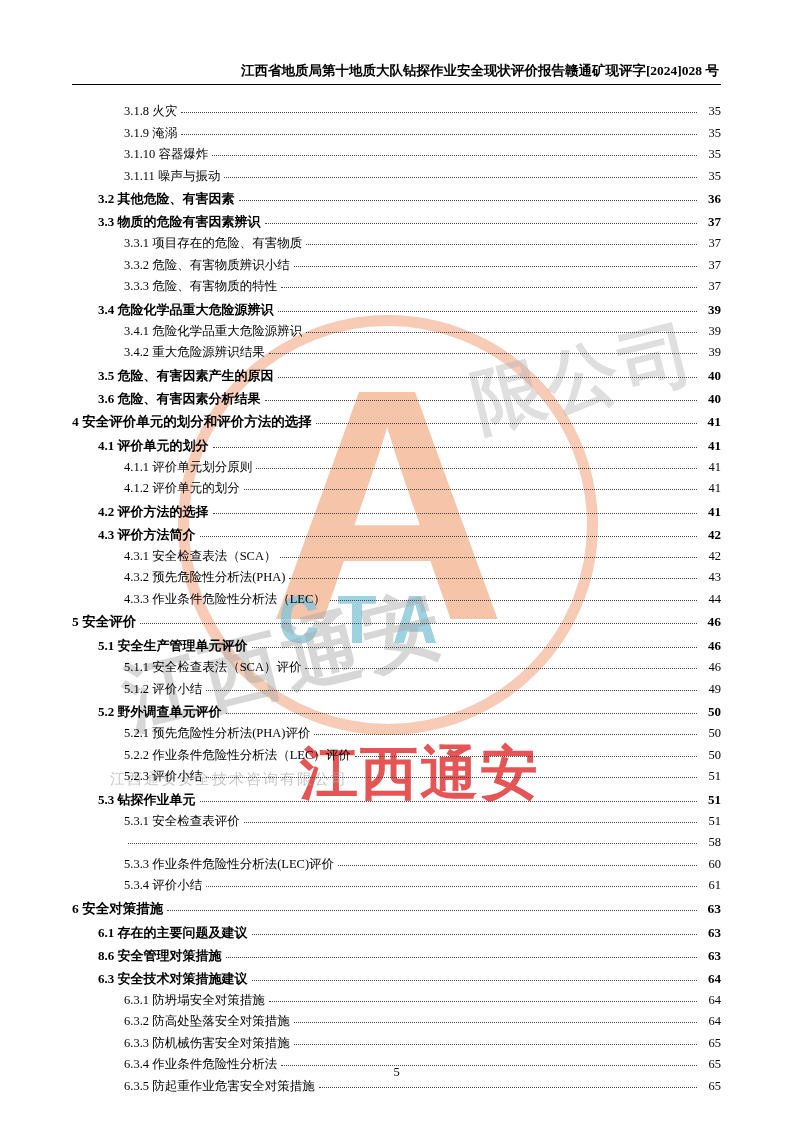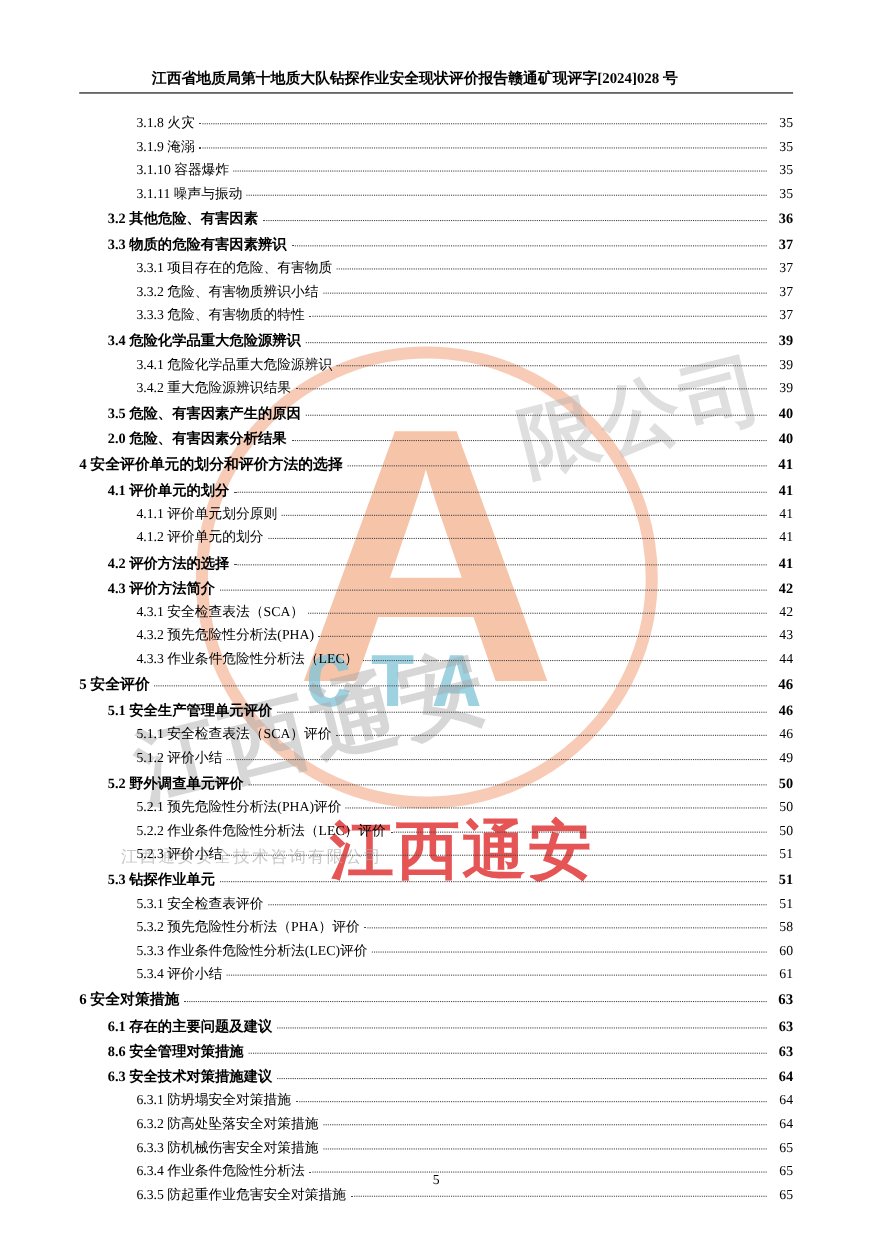--- a/index.html
+++ b/index.html
@@ -111,21 +111,21 @@
     opacity: 0.7;
     letter-spacing: 2px;
     font-family: "Liberation Sans", sans-serif;
   }
 
   
   .header {
     position: relative;
     z-index: 2;
     display: flex;
-    justify-content: flex-start;
+    justify-content: flex-end;
     align-items: flex-end;
     font-size: 13.5px;
     color: #000;
     padding-bottom: 4px;
     font-weight: bold;
     border-bottom: 1.2px solid #000;
   }
   .header-left { padding-left: 66px; }
   .header-right { padding-right: 2px; }
 
@@ -271,21 +271,21 @@
           <span class="toc-label">3.4.2 重大危险源辨识结果</span>
           <span class="toc-dots"></span>
           <span class="toc-page">39</span>
         </div>
         <div class="toc-row lvl2">
           <span class="toc-label">3.5 危险、有害因素产生的原因</span>
           <span class="toc-dots"></span>
           <span class="toc-page">40</span>
         </div>
         <div class="toc-row lvl2">
-          <span class="toc-label">2.0 危险、有害因素分析结果</span>
+          <span class="toc-label">3.6 危险、有害因素分析结果</span>
           <span class="toc-dots"></span>
           <span class="toc-page">40</span>
         </div>
         <div class="toc-row lvl1 gap-before">
           <span class="toc-label">4 安全评价单元的划分和评价方法的选择</span>
           <span class="toc-dots"></span>
           <span class="toc-page">41</span>
         </div>
         <div class="toc-row lvl2">
           <span class="toc-label">4.1 评价单元的划分</span>
@@ -371,21 +371,20 @@
           <span class="toc-label">5.3 钻探作业单元</span>
           <span class="toc-dots"></span>
           <span class="toc-page">51</span>
         </div>
         <div class="toc-row lvl3">
           <span class="toc-label">5.3.1 安全检查表评价</span>
           <span class="toc-dots"></span>
           <span class="toc-page">51</span>
         </div>
         <div class="toc-row lvl3">
-          <span class="toc-label">5.3.2 预先危险性分析法（PHA）评价</span>
           <span class="toc-dots"></span>
           <span class="toc-page">58</span>
         </div>
         <div class="toc-row lvl3">
           <span class="toc-label">5.3.3 作业条件危险性分析法(LEC)评价</span>
           <span class="toc-dots"></span>
           <span class="toc-page">60</span>
         </div>
         <div class="toc-row lvl3">
           <span class="toc-label">5.3.4 评价小结</span>

